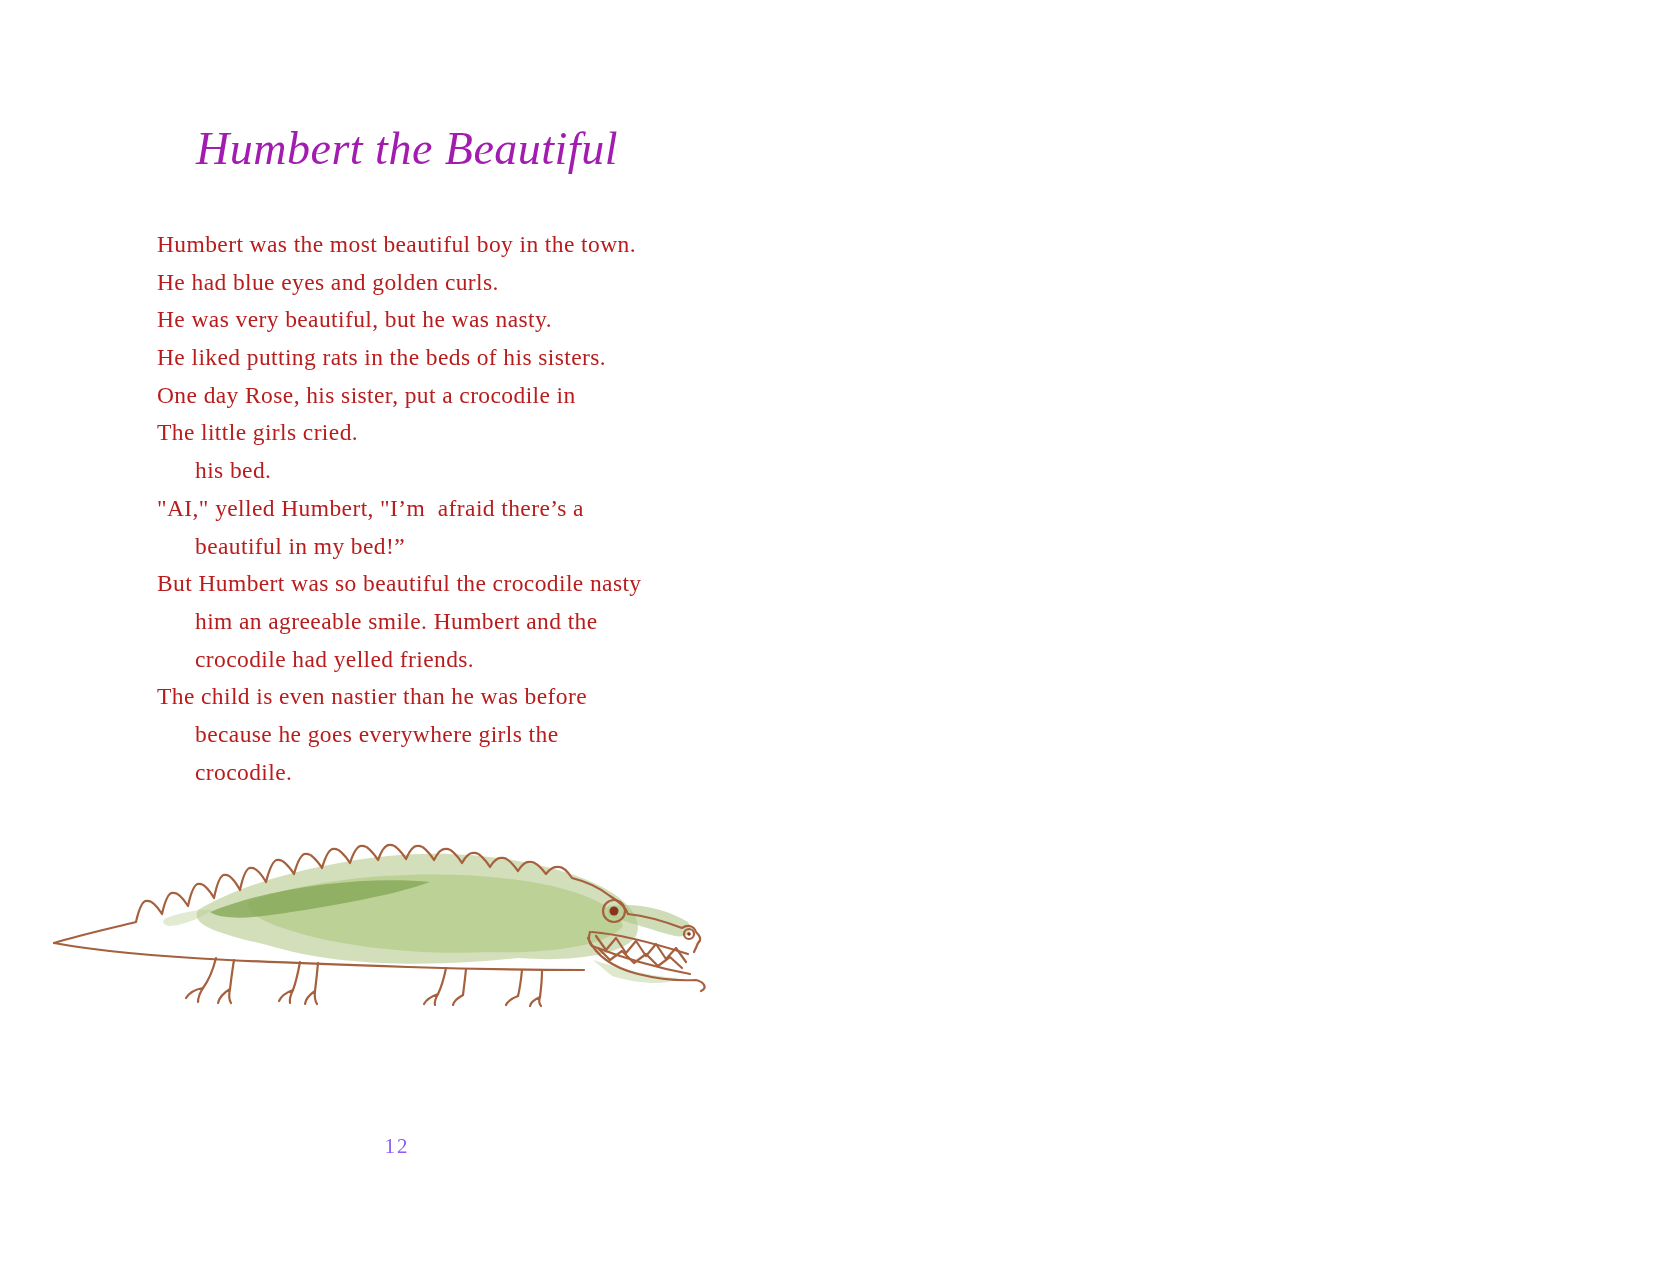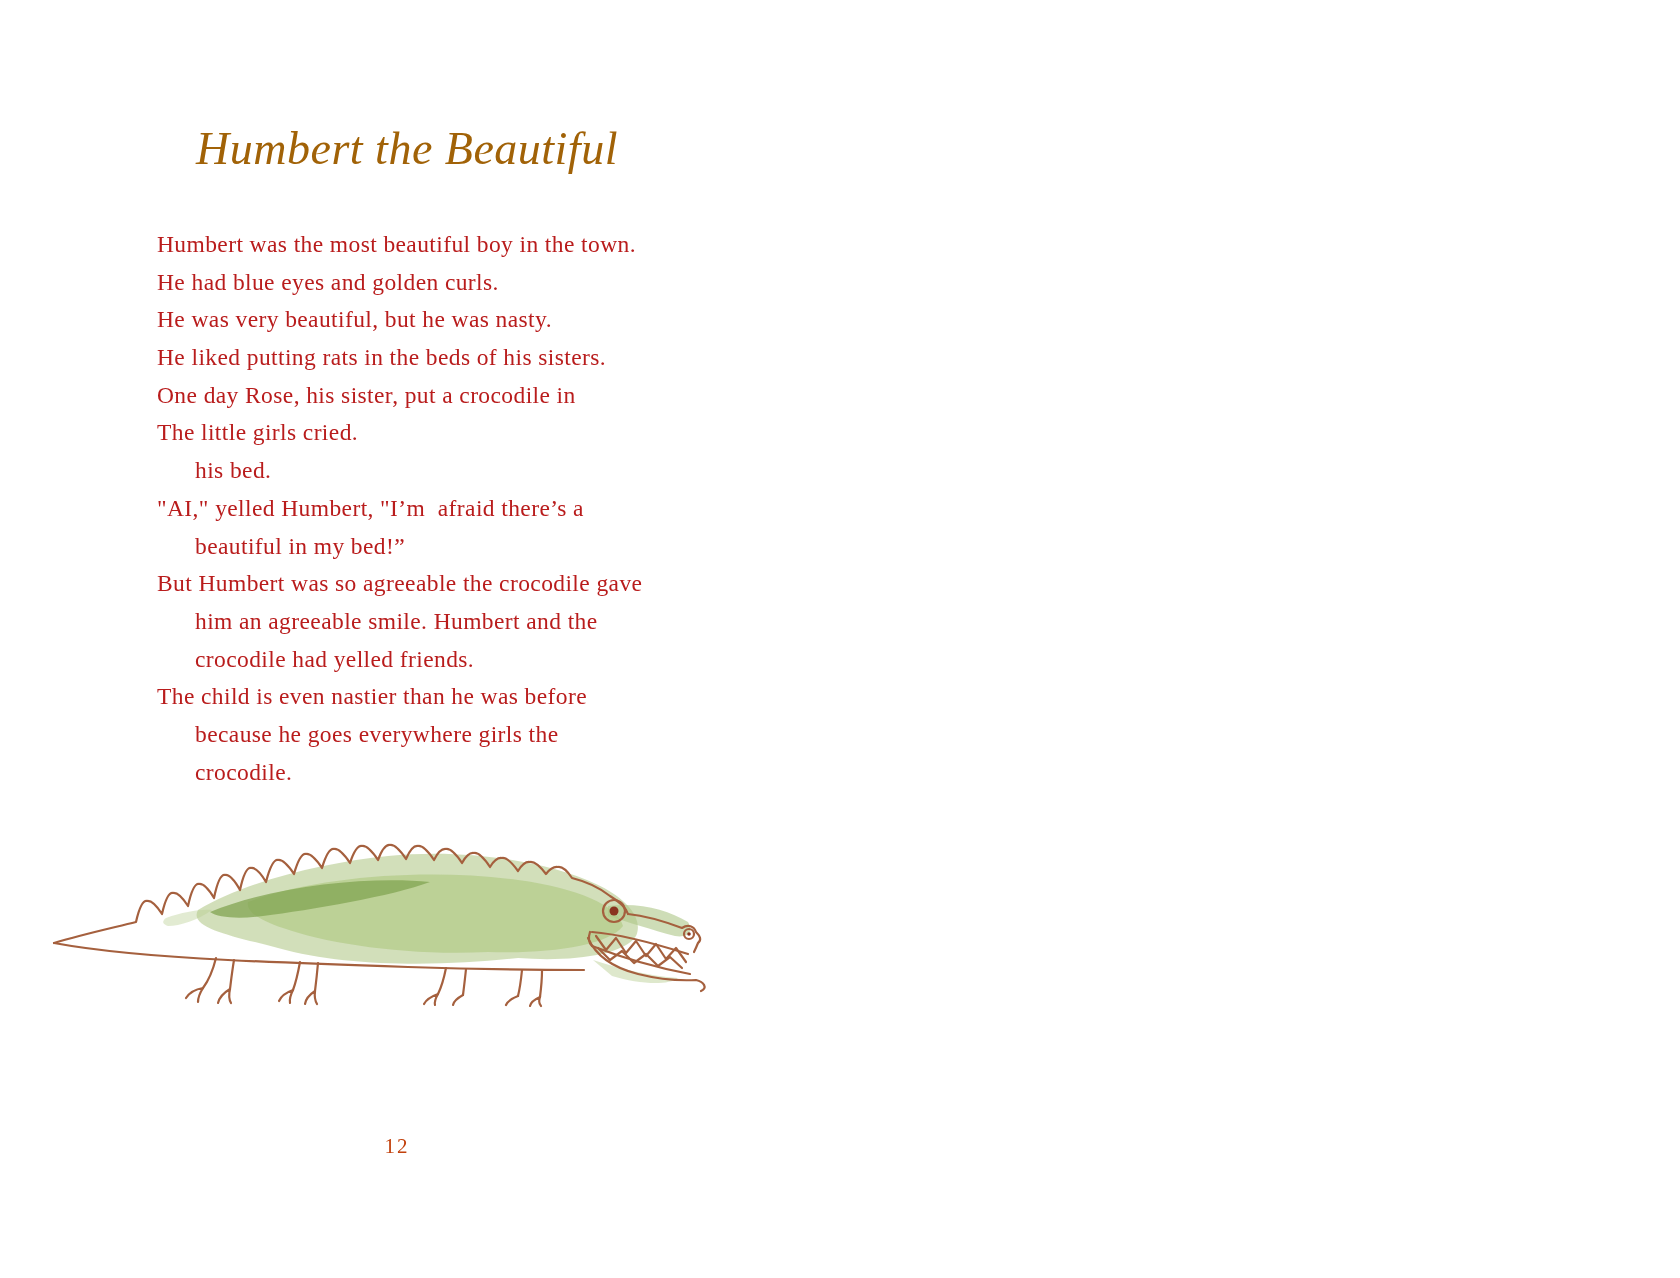--- a/index.html
+++ b/index.html
@@ -16,21 +16,21 @@
   .page-left  { left: 0;   width: 840px; }
   .page-right { left: 840px; width: 840px; }
 
   .story-title {
     position: absolute;
     left: 157px; top: 122px; width: 500px;
     text-align: center;
     font-style: italic;
     font-size: 46px;
     letter-spacing: 0.5px;
-    color: #a16207;
+    color: #a21caf;
     white-space: nowrap;
   }
   .story-text {
     position: absolute;
     left: 157px; top: 226px; width: 560px;
     font-size: 23.5px;
     letter-spacing: 0.4px;
     color: #b91c1c;
   }
   .text-line {
@@ -39,21 +39,21 @@
     white-space: pre-wrap;
   }
   .text-line.indent { padding-left: 38px; }
 
   .page-number {
     position: absolute;
     top: 1134px;
     font-size: 21px;
     letter-spacing: 2px;
     text-align: center;
-    color: #c2410c;
+    color: #8b5cf6;
     font-variant-numeric: oldstyle-nums;
   }
   .page-number.left  { left: 157px;  width: 480px; }
 
   .croc-illo {
     position: absolute;
     left: 48px; top: 810px;
     width: 668px; height: 200px;
   }
 </style>
@@ -69,21 +69,21 @@
     <div class="story-text">
       <div class="text-line">Humbert was the most beautiful boy in the town.</div>
       <div class="text-line">He had blue eyes and golden curls.</div>
       <div class="text-line">He was very beautiful, but he was nasty.</div>
       <div class="text-line">He liked putting rats in the beds of his sisters.</div>
       <div class="text-line">One day Rose, his sister, put a crocodile in</div>
       <div class="text-line">The little girls cried.</div>
       <div class="text-line indent">his bed.</div>
       <div class="text-line">"AI," yelled Humbert, "I’m  afraid there’s a</div>
       <div class="text-line indent">beautiful in my bed!”</div>
-      <div class="text-line">But Humbert was so agreeable the crocodile gave</div>
+      <div class="text-line">But Humbert was so beautiful the crocodile nasty</div>
       <div class="text-line indent">him an agreeable smile. Humbert and the</div>
       <div class="text-line indent">crocodile had yelled friends.</div>
       <div class="text-line">The child is even nastier than he was before</div>
       <div class="text-line indent">because he goes everywhere girls the</div>
       <div class="text-line indent">crocodile.</div>
     </div>
 
     <svg class="croc-illo" viewBox="0 0 668 200" aria-hidden="true">
 
       <g stroke="none">

